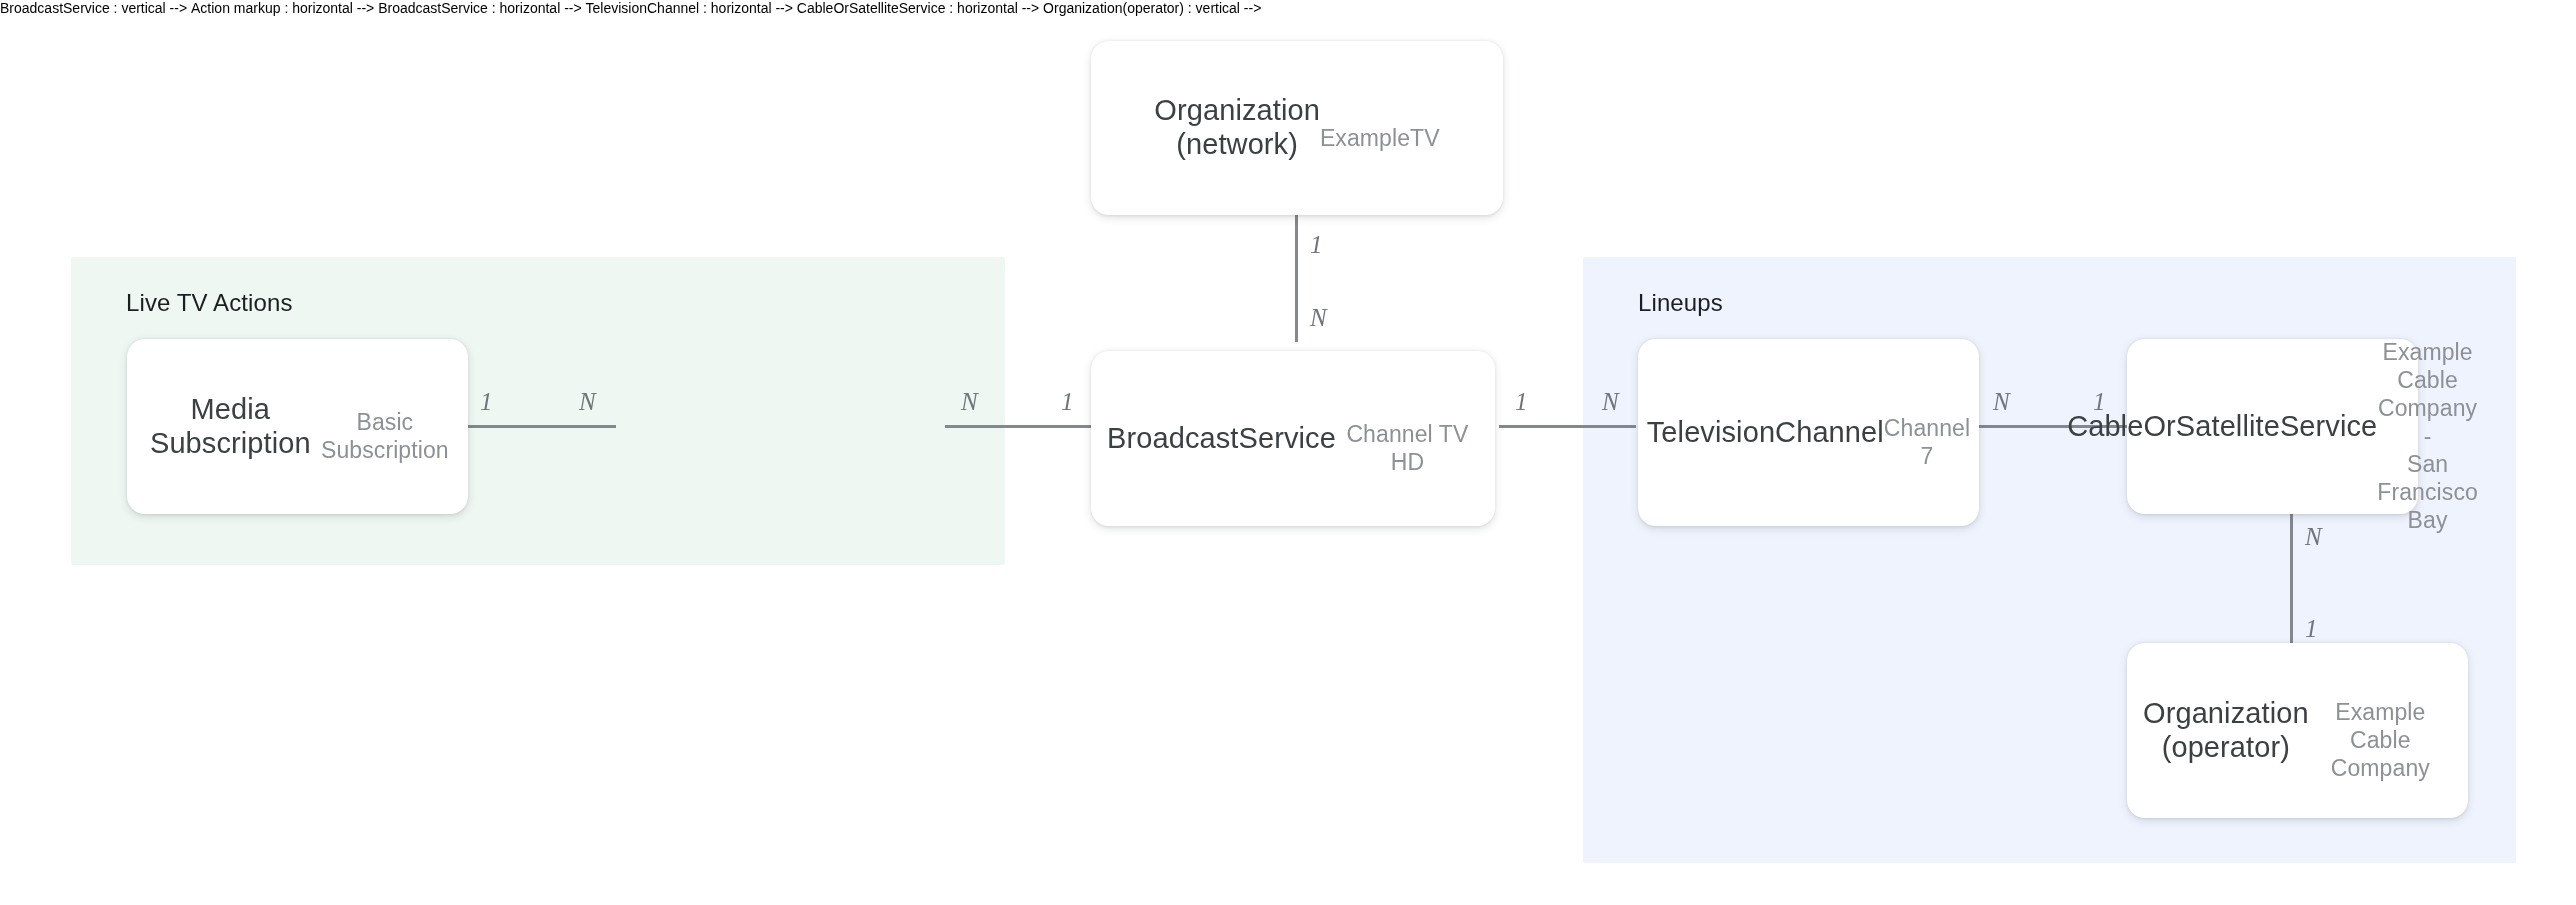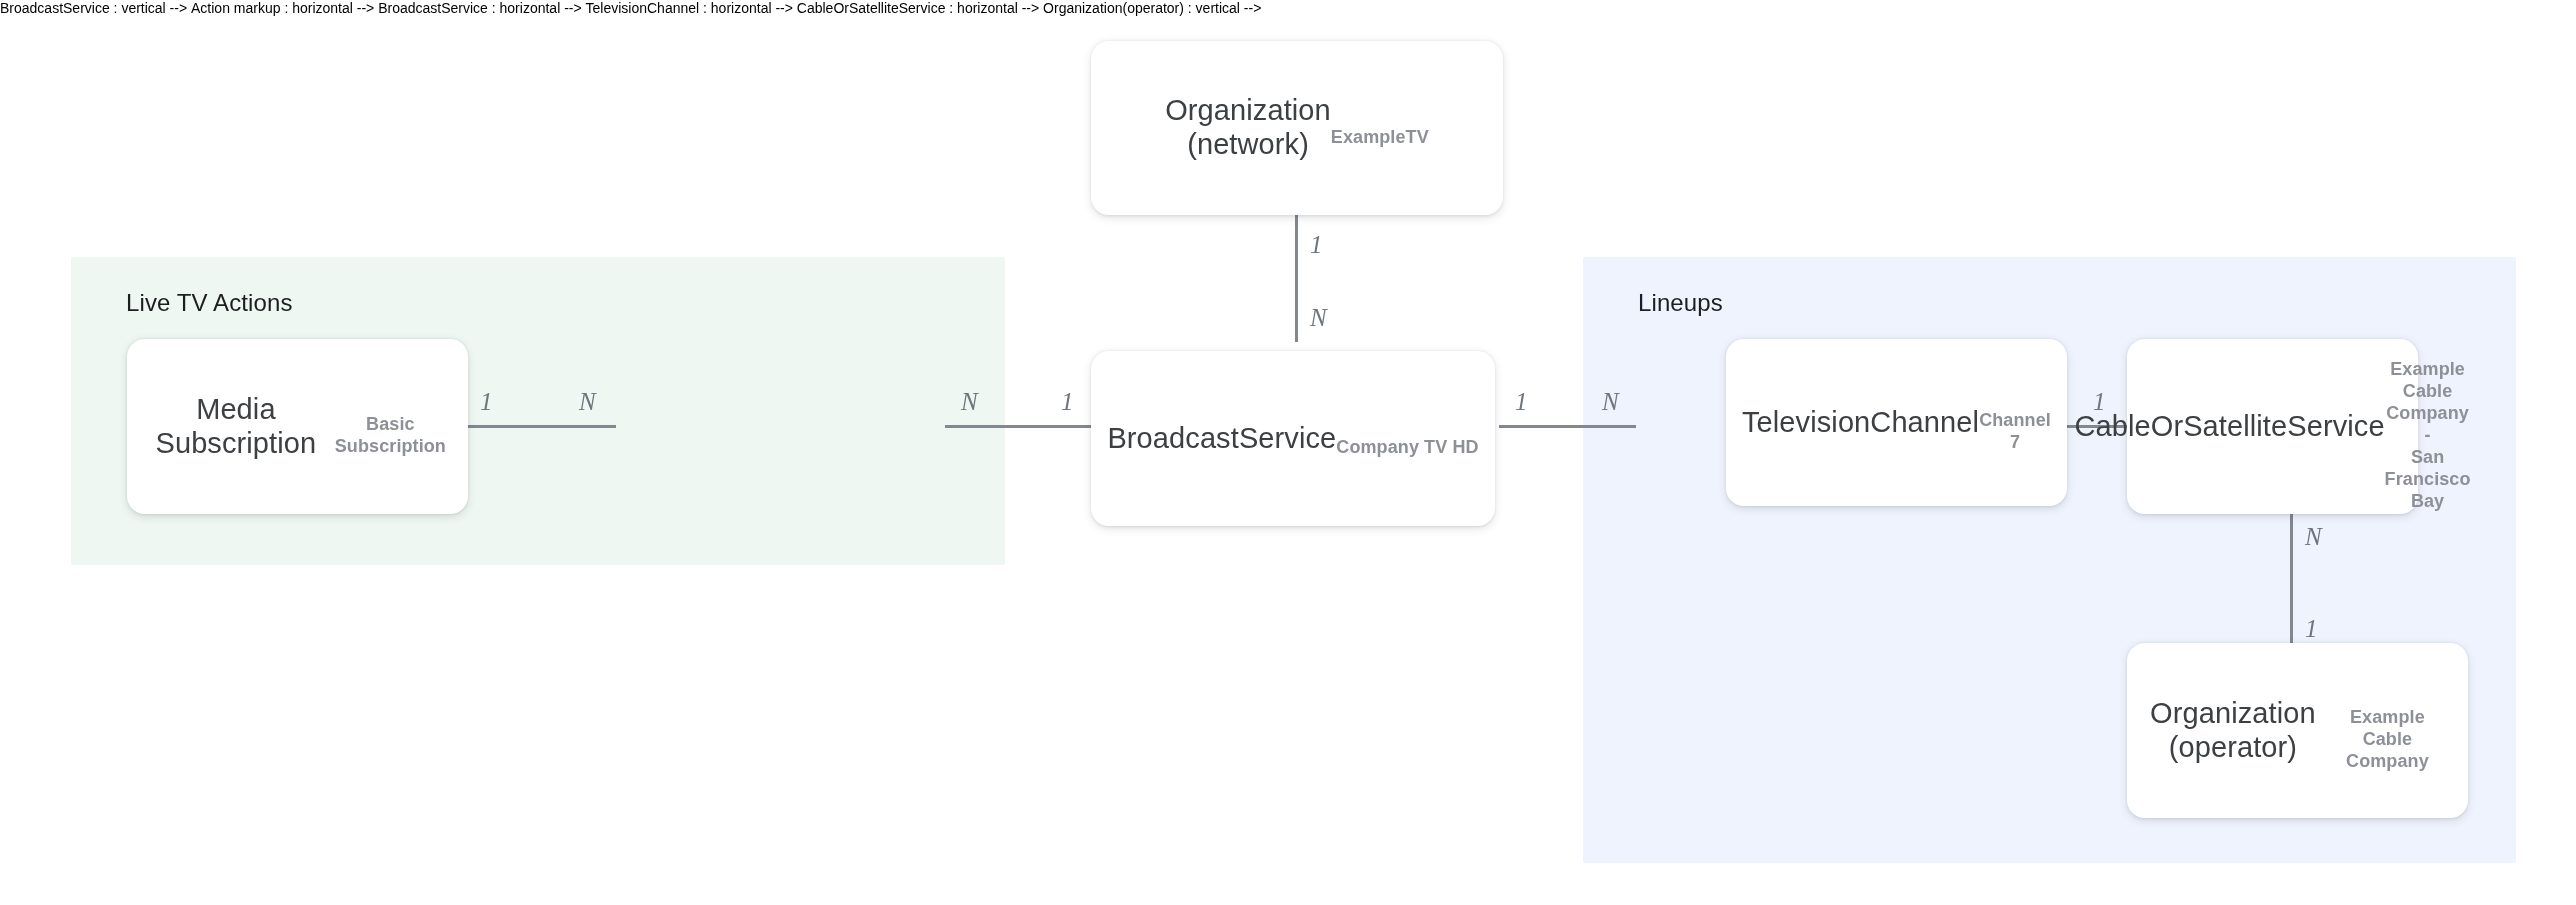--- a/index.html
+++ b/index.html
@@ -86,22 +86,22 @@
     font-size: 29px;
     font-weight: 400;
     color: #3c4043;
     text-align: center;
     line-height: 1.16;
     white-space: pre-line;
     letter-spacing: 0.1px;
   }
   .card .card-sub {
     margin-top: 19.5px;
-    font-size: 18px;
-    font-weight: 700;
+    font-size: 23px;
+    font-weight: 400;
     color: #8d9096;
     text-align: center;
     line-height: 1.22;
     white-space: pre-line;
     letter-spacing: 0.1px;
   }
 </style>
 </head>
 <body>
 
@@ -158,24 +158,24 @@
   </div>
 
   <div class="card" style="left:127px; top:339px; width:341px; height:175px;">
     <div class="card-title">Media Subscription</div>
     <div class="card-sub">Basic Subscription</div>
   </div>
 
 
   <div class="card" style="left:1091px; top:351px; width:404px; height:175px;">
     <div class="card-title">BroadcastService</div>
-    <div class="card-sub">Company TV HD</div>
+    <div class="card-sub">Channel TV HD</div>
   </div>
 
-  <div class="card" style="left:1726px; top:339px; width:341px; height:167px;">
+  <div class="card" style="left:1638px; top:339px; width:341px; height:187px;">
     <div class="card-title">TelevisionChannel</div>
     <div class="card-sub">Channel 7</div>
   </div>
 
   <div class="card" style="left:2127px; top:339px; width:291px; height:175px;">
     <div class="card-title">CableOrSatelliteService</div>
     <div class="card-sub">Example Cable Company -
 San Francisco Bay</div>
   </div>
 

